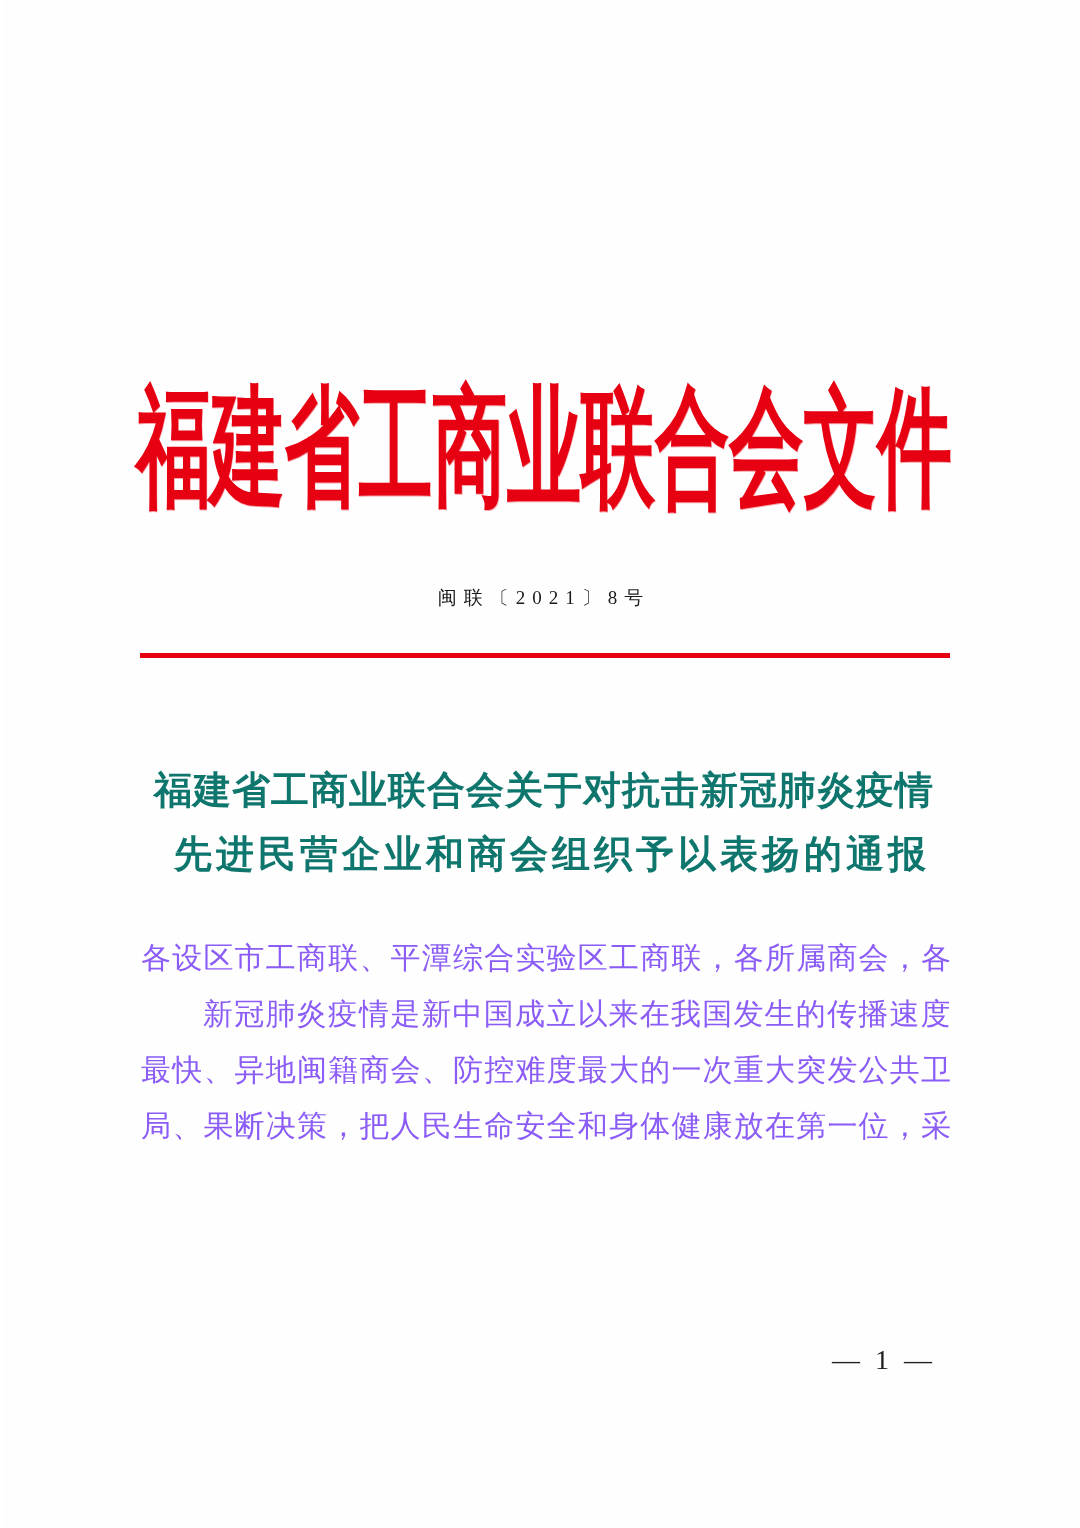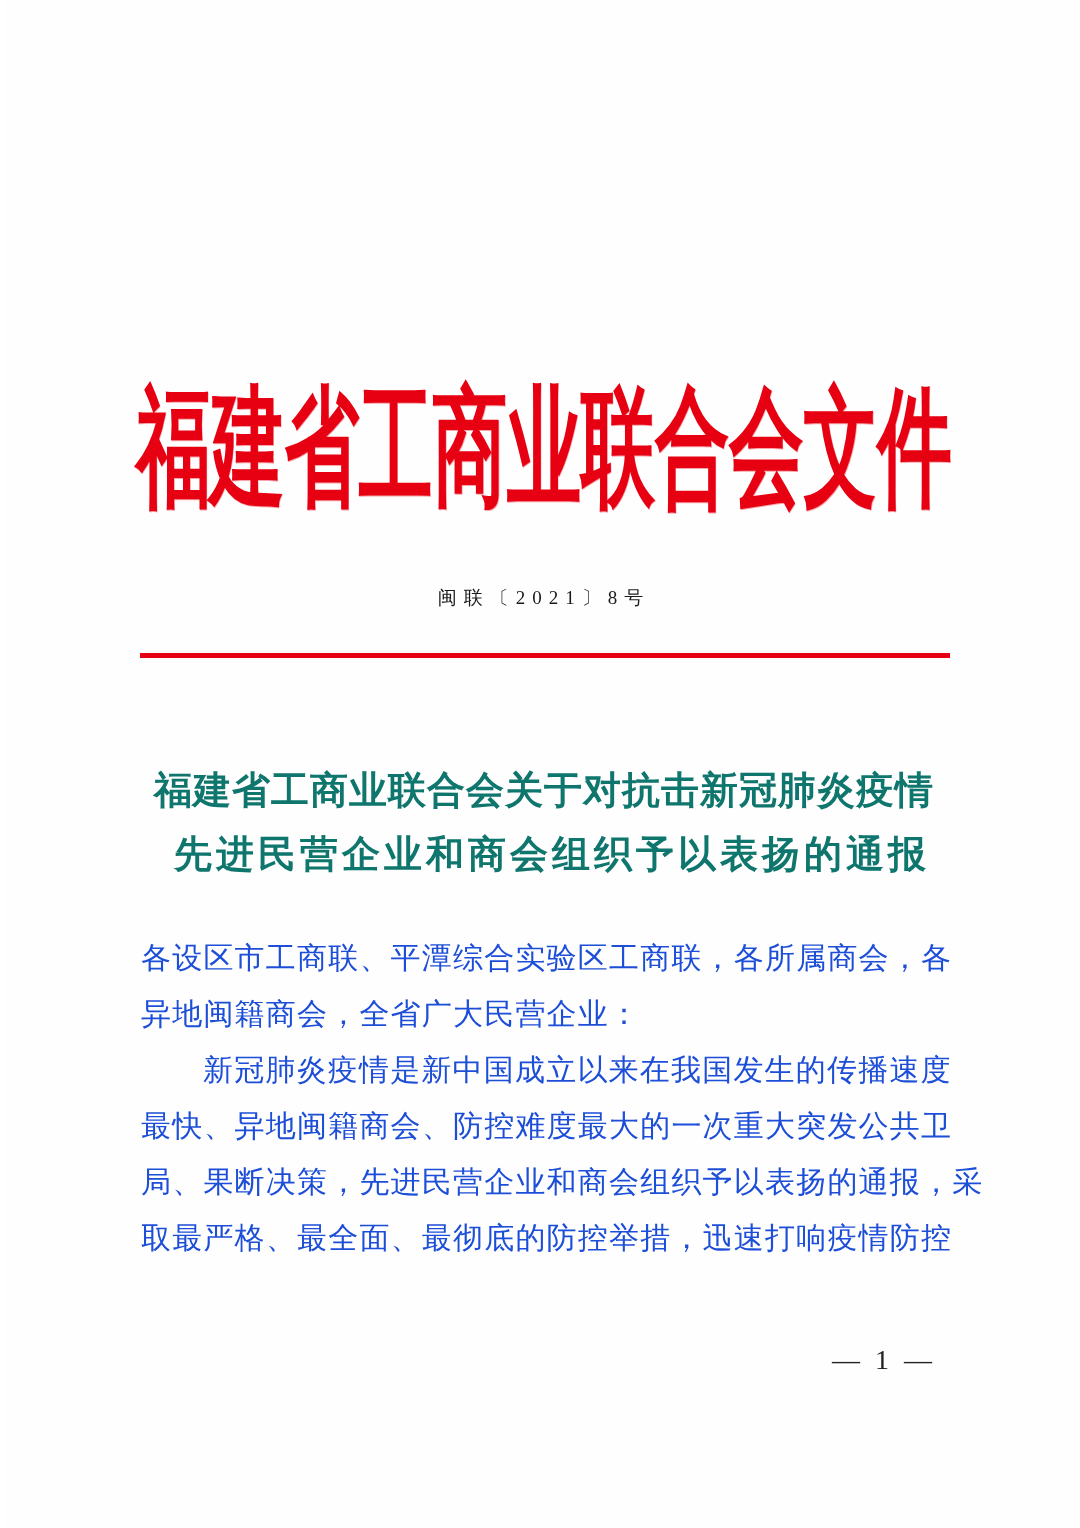--- a/index.html
+++ b/index.html
@@ -65,21 +65,21 @@
     line-height: 64px;
   }
   .doc-title .t1 { letter-spacing: 1px; display: block; }
   .doc-title .t2 { letter-spacing: 4px; display: block; margin-left: 16px; }
   
   .body-text {
     position: absolute;
     top: 930px; left: 137px;
     width: 816px;
     font-size: 30px;
-    color: #1d4ed8;
+    color: #8b5cf6;
     letter-spacing: 1.2px;
   }
   .body-text .line {
     height: 56px;
     line-height: 56px;
     white-space: nowrap;
   }
   .body-text .line.indent {
     text-indent: 62px;
   }
@@ -109,22 +109,20 @@
 
   <div class="red-rule"></div>
 
   <div class="doc-title">
     <span class="t1">福建省工商业联合会关于对抗击新冠肺炎疫情</span>
     <span class="t2">先进民营企业和商会组织予以表扬的通报</span>
   </div>
 
   <div class="body-text">
     <div class="line">各设区市工商联、平潭综合实验区工商联，各所属商会，各</div>
-    <div class="line">异地闽籍商会，全省广大民营企业：</div>
     <div class="line indent">新冠肺炎疫情是新中国成立以来在我国发生的传播速度</div>
     <div class="line">最快、异地闽籍商会、防控难度最大的一次重大突发公共卫</div>
-    <div class="line">局、果断决策，先进民营企业和商会组织予以表扬的通报，采</div>
-    <div class="line">取最严格、最全面、最彻底的防控举措，迅速打响疫情防控</div>
+    <div class="line">局、果断决策，把人民生命安全和身体健康放在第一位，采</div>
   </div>
 
   <div class="page-number">— 1 —</div>
 
 </div>
 
 </body></html>

